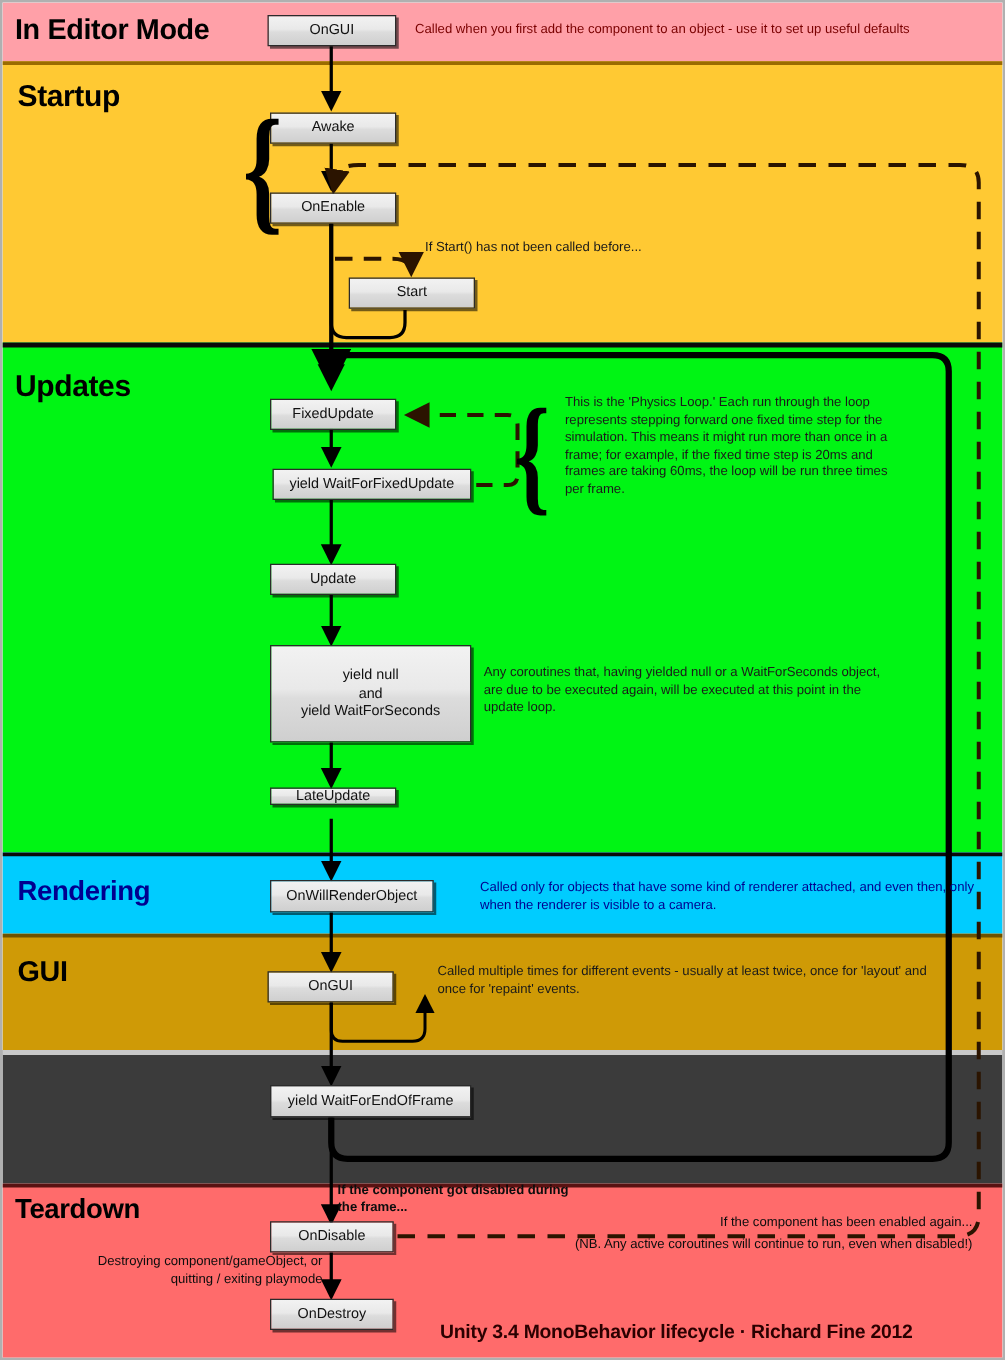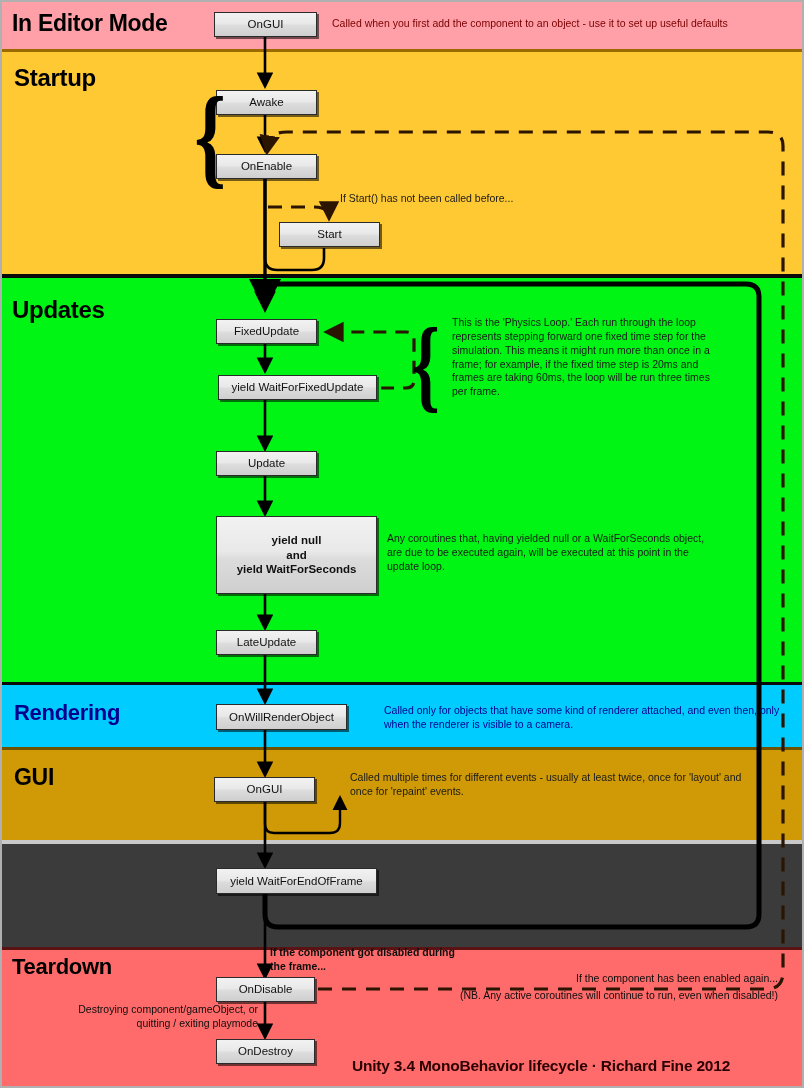--- a/index.html
+++ b/index.html
@@ -167,27 +167,27 @@
   <div class="node" style="left:214px; top:152px; width:101px; height:25px;">OnEnable</div>
 
   <div class="node" style="left:277px; top:220px; width:101px; height:25px;">Start</div>
 
   <div class="node" style="left:214px; top:317px; width:101px; height:25px;">FixedUpdate</div>
 
   <div class="node" style="left:216px; top:373px; width:159px; height:25px;">yield WaitForFixedUpdate</div>
 
   <div class="node" style="left:214px; top:449px; width:101px; height:25px;">Update</div>
 
-  <div class="node multiline" style="left:214px; top:514px; width:161px; height:78px; flex-direction:column;font-weight:bold;">
+  <div class="node multiline" style="left:214px; top:514px; width:161px; height:78px; flex-direction:column;">
     <span>yield null</span>
     <span>and</span>
     <span>yield WaitForSeconds</span>
   </div>
 
-  <div class="node" style="left:214px; top:628px; width:101px; height:25px;">LateUpdate</div>
+  <div class="node" style="left:214px; top:628px; width:101px; height:14px;">LateUpdate</div>
 
   <div class="node" style="left:214px; top:702px; width:131px; height:26px;">OnWillRenderObject</div>
 
   <div class="node" style="left:212px; top:775px; width:101px; height:25px;">OnGUI</div>
 
   <div class="node" style="left:214px; top:866px; width:161px; height:26px;">yield WaitForEndOfFrame</div>
 
   <div class="node" style="left:214px; top:975px; width:99px; height:25px;">OnDisable</div>
 
   <div class="node" style="left:214px; top:1037px; width:99px; height:25px;">OnDestroy</div>

